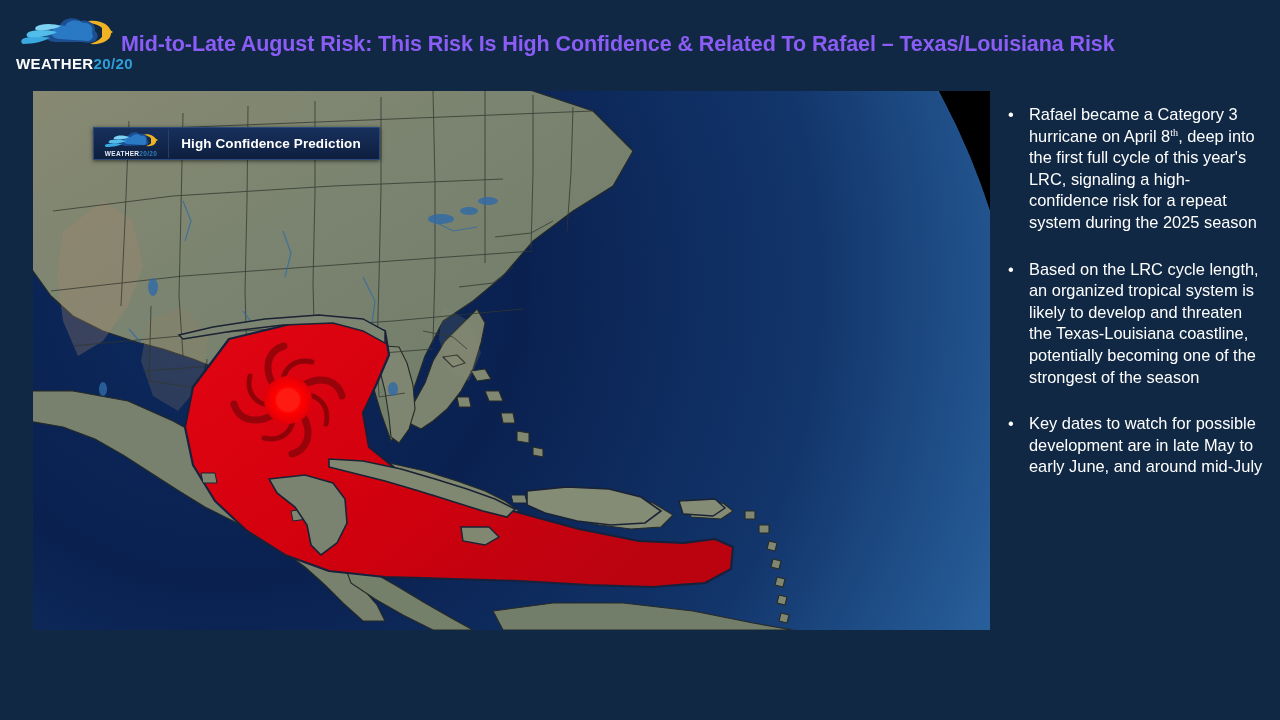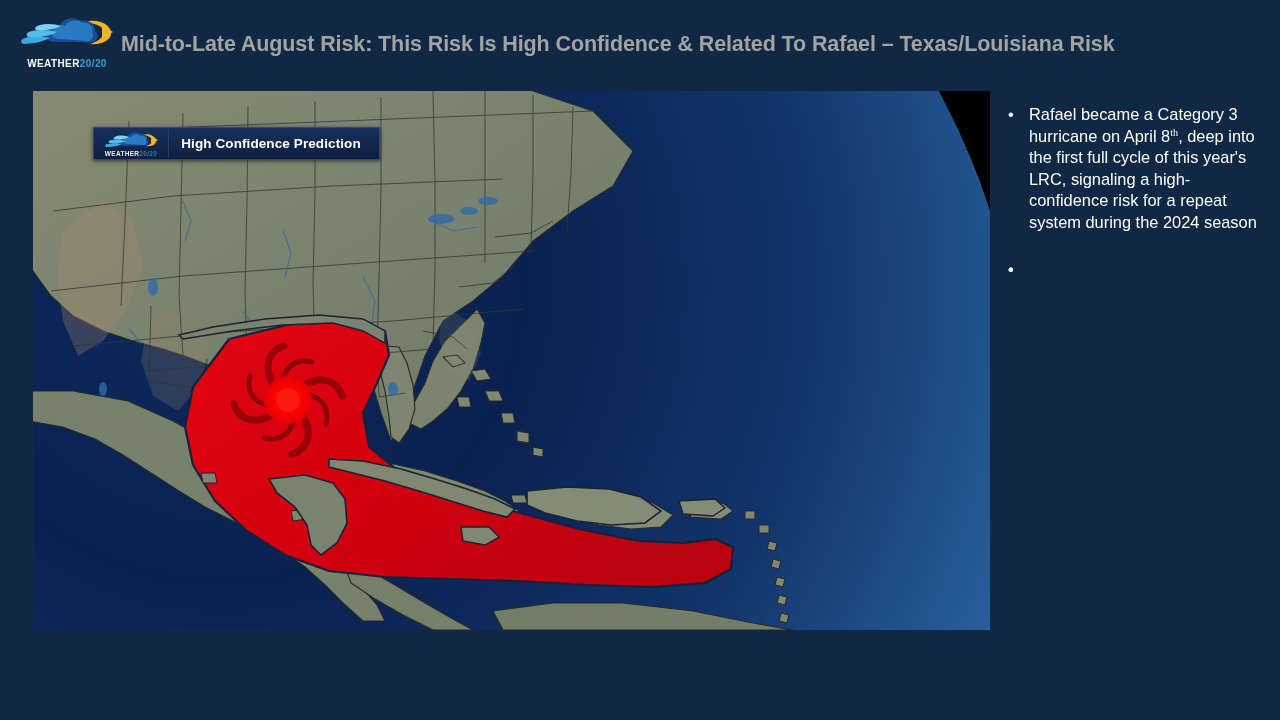--- a/index.html
+++ b/index.html
@@ -41,35 +41,35 @@
     left: 0; top: 0;
     width: 104px;
     height: 42px;
   }
   .logo-text {
     position: absolute;
     left: 2px;
     bottom: 0;
     width: 102px;
     text-align: center;
-    font-size: 10px;
+    font-size: 15px;
     font-weight: bold;
     letter-spacing: 0.4px;
     line-height: 12px;
     white-space: nowrap;
   }
   .logo-weather { color: #ffffff; }
   .logo-2020 { color: #2f9fd8; }
 
   .slide-title {
     position: absolute;
     left: 121px;
     top: 29px;
     width: 1150px;
-    color: #a3a3a3;
+    color: #8b5cf6;
     font-size: 21.5px;
     font-weight: bold;
     letter-spacing: -0.1px;
     line-height: 30px;
     white-space: nowrap;
   }
 
   
   .map-panel {
     position: absolute;
@@ -410,26 +410,28 @@
       </div>
       <div class="badge-title">High Confidence Prediction</div>
     </div>
 
   </div>
 
   <div class="bullets">
 
     <div class="bullet-item">
       <span class="bullet-dot">•</span>
-      <span class="bullet-text"><span>Rafael became a Category 3 hurricane on April 8</span><sup>th</sup><span>, deep into the first full cycle of this year's LRC, signaling a high-confidence risk for a repeat system during the 2024 season</span></span>
+      <span class="bullet-text"><span>Rafael became a Category 3 hurricane on April 8</span><sup>th</sup><span>, deep into the first full cycle of this year's LRC, signaling a high-confidence risk for a repeat system during the 2025 season</span></span>
     </div>
 
     <div class="bullet-item">
       <span class="bullet-dot">•</span>
+      <span class="bullet-text"><span>Based on the LRC cycle length, an organized tropical system is likely to develop and threaten the Texas-Louisiana coastline, potentially becoming one of the strongest of the season</span></span>
     </div>
 
     <div class="bullet-item">
       <span class="bullet-dot">•</span>
+      <span class="bullet-text"><span>Key dates to watch for possible development are in late May to early June, and around mid-July</span></span>
     </div>
 
   </div>
 
 </div>
 
 </body></html>

